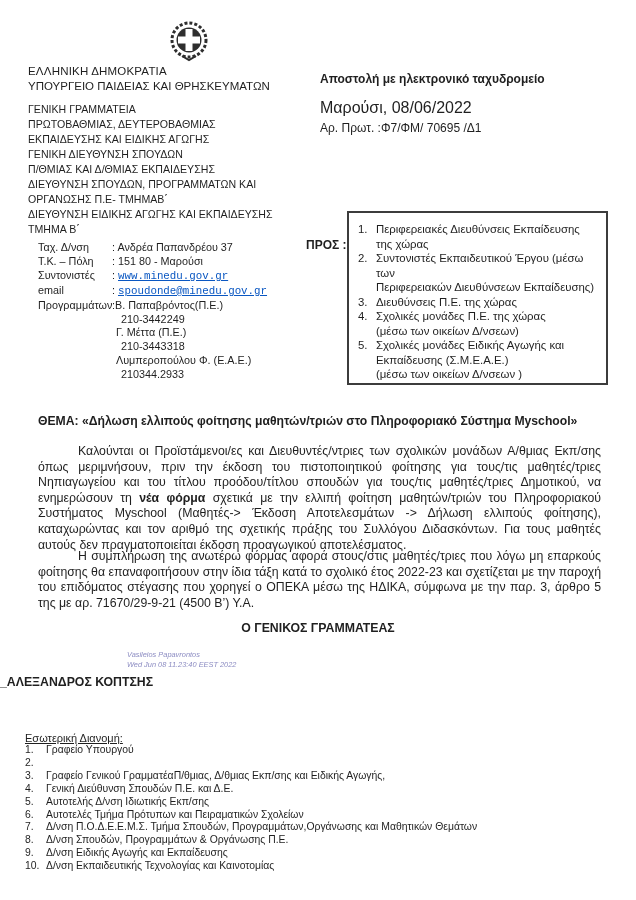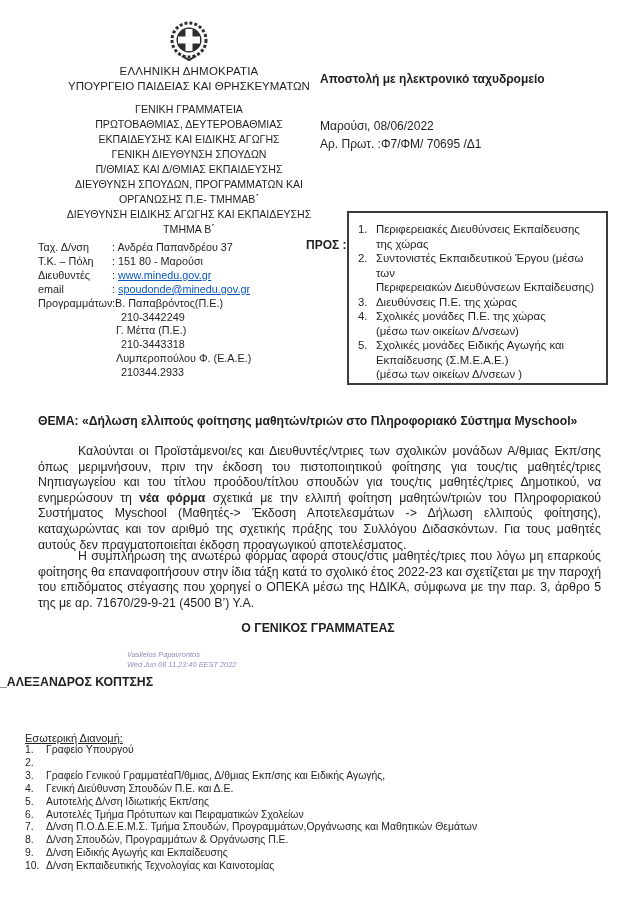--- a/index.html
+++ b/index.html
@@ -9,40 +9,40 @@
     width: 636px;
     height: 900px;
     background: #ffffff;
     font-family: "Liberation Sans", sans-serif;
     color: #1f1f1f;
     overflow: hidden;
   }
   .preline { white-space: pre-line; }
 
   
-  .hdr-left { position: absolute; left: 28px; top: 20px; width: 322px; text-align: center; }
+  .hdr-left { position: absolute; left: 28px; top: 20px; width: 322px; }
   .emblem { display: block; margin: 0 auto 2px auto; }
   .republic { font-size: 11.5px; line-height: 15px; letter-spacing: .2px; }
   .ministry { font-size: 11.5px; line-height: 15px; }
   .dept { margin-top: 8px; font-size: 10.6px; line-height: 15px; }
 
   
   .hdr-right { position: absolute; left: 320px; top: 72px; width: 295px; }
   .delivery-title { font-weight: bold; font-size: 12px; }
   .delivery-lines { margin-top: 16px; font-size: 10.8px; line-height: 13.2px; }
-  .place-date { margin-top: 33px; font-size: 12px; }
+  .place-date { margin-top: 13px; font-size: 16px; }
   .protocol { margin-top: 4px; font-size: 12px; }
 
   
   .contact { position: absolute; left: 38px; top: 241px; width: 280px; font-size: 10.8px; line-height: 13.9px; }
   .crow { display: flex; }
   .clabel { width: 74px; flex: none; }
   .cont1 { padding-left: 78px; }
   .cont2 { padding-left: 83px; }
-  .link { color: #0a57c2; text-decoration: underline; cursor: pointer; }
+  .link { color: #0a57c2; text-decoration: underline; cursor: pointer; font-family: Liberation Mono, monospace; }
 
   
   .pros-label { position: absolute; left: 306px; top: 238px; font-weight: bold; font-size: 12px; }
   .pros-box {
     position: absolute; left: 347px; top: 211px; width: 261px; height: 174px;
     border: 2px solid #3c3c3c; padding: 9px 7px 6px 6px;
   }
   .prow { display: flex; font-size: 11.4px; line-height: 14.55px; }
   .pno { width: 21px; flex: none; padding-left: 3px; }
   .ptext { flex: 1; white-space: pre-line; }
@@ -99,21 +99,21 @@
   <div class="contact">
     <div class="crow">
       <span class="clabel">Ταχ. Δ/νση</span>
       <span>: Ανδρέα Παπανδρέου 37</span>
     </div>
     <div class="crow">
       <span class="clabel">Τ.Κ. – Πόλη</span>
       <span>: 151 80 -  Μαρούσι</span>
     </div>
     <div class="crow">
-      <span class="clabel">Διευθυντές</span>
+      <span class="clabel">Συντονιστές</span>
       <span><span>: </span><a class="link" href="#">www.minedu.gov.gr</a></span>
     </div>
     <div class="crow">
       <span class="clabel">email</span>
       <span><span>: </span><a class="link" href="#">spoudonde@minedu.gov.gr</a></span>
     </div>
     <div class="crow">
       <span class="clabel">Προγραμμάτων</span>
       <span>:Β. Παπαβρόντος(Π.Ε.)</span>
     </div>

